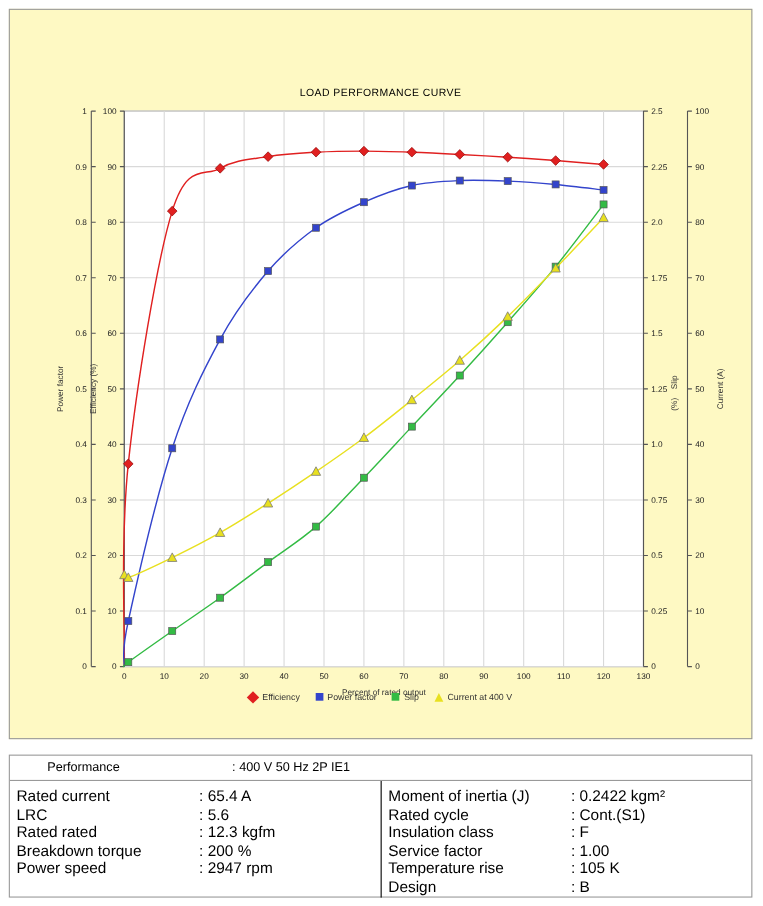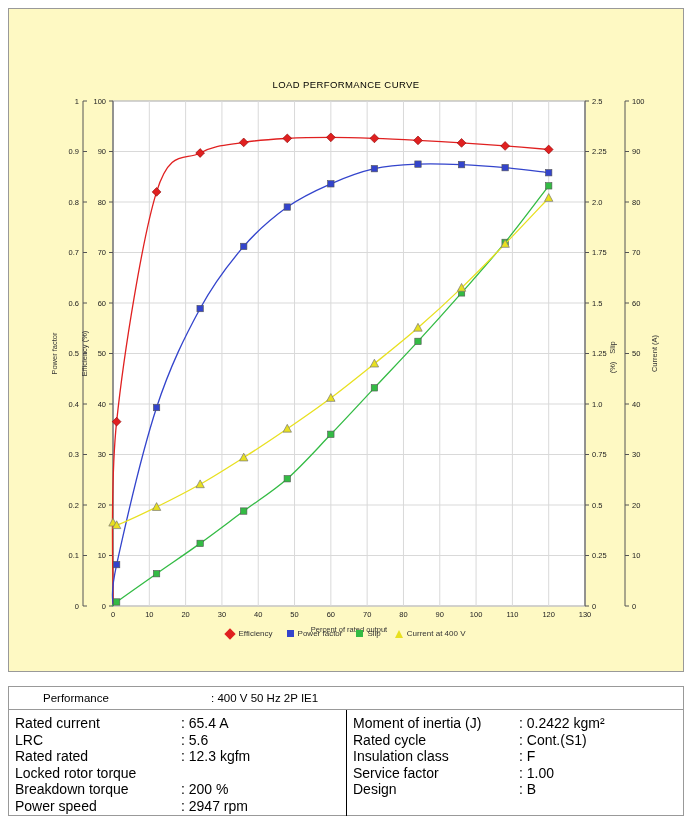--- a/index.html
+++ b/index.html
@@ -259,21 +259,20 @@
           </div>
           <div class="spec-line">
             <div class="spec-k">LRC</div>
             <div class="spec-v">: 5.6</div>
           </div>
           <div class="spec-line">
             <div class="spec-k">Rated rated</div>
             <div class="spec-v">: 12.3 kgfm</div>
           </div>
           <div class="spec-line">
-            <div class="spec-k">Locked rotor torque</div>
           </div>
           <div class="spec-line">
             <div class="spec-k">Breakdown torque</div>
             <div class="spec-v">: 200 %</div>
           </div>
           <div class="spec-line">
             <div class="spec-k">Power speed</div>
             <div class="spec-v">: 2947 rpm</div>
           </div>
         </div>
@@ -288,20 +287,24 @@
           </div>
           <div class="spec-line">
             <div class="spec-k">Insulation class</div>
             <div class="spec-v">: F</div>
           </div>
           <div class="spec-line">
             <div class="spec-k">Service factor</div>
             <div class="spec-v">: 1.00</div>
           </div>
           <div class="spec-line">
+            <div class="spec-k">Temperature rise</div>
+            <div class="spec-v">: 105 K</div>
+          </div>
+          <div class="spec-line">
             <div class="spec-k">Design</div>
             <div class="spec-v">: B</div>
           </div>
         </div>
     </div>
   </div>
 
 </div>
 
 </body></html>

